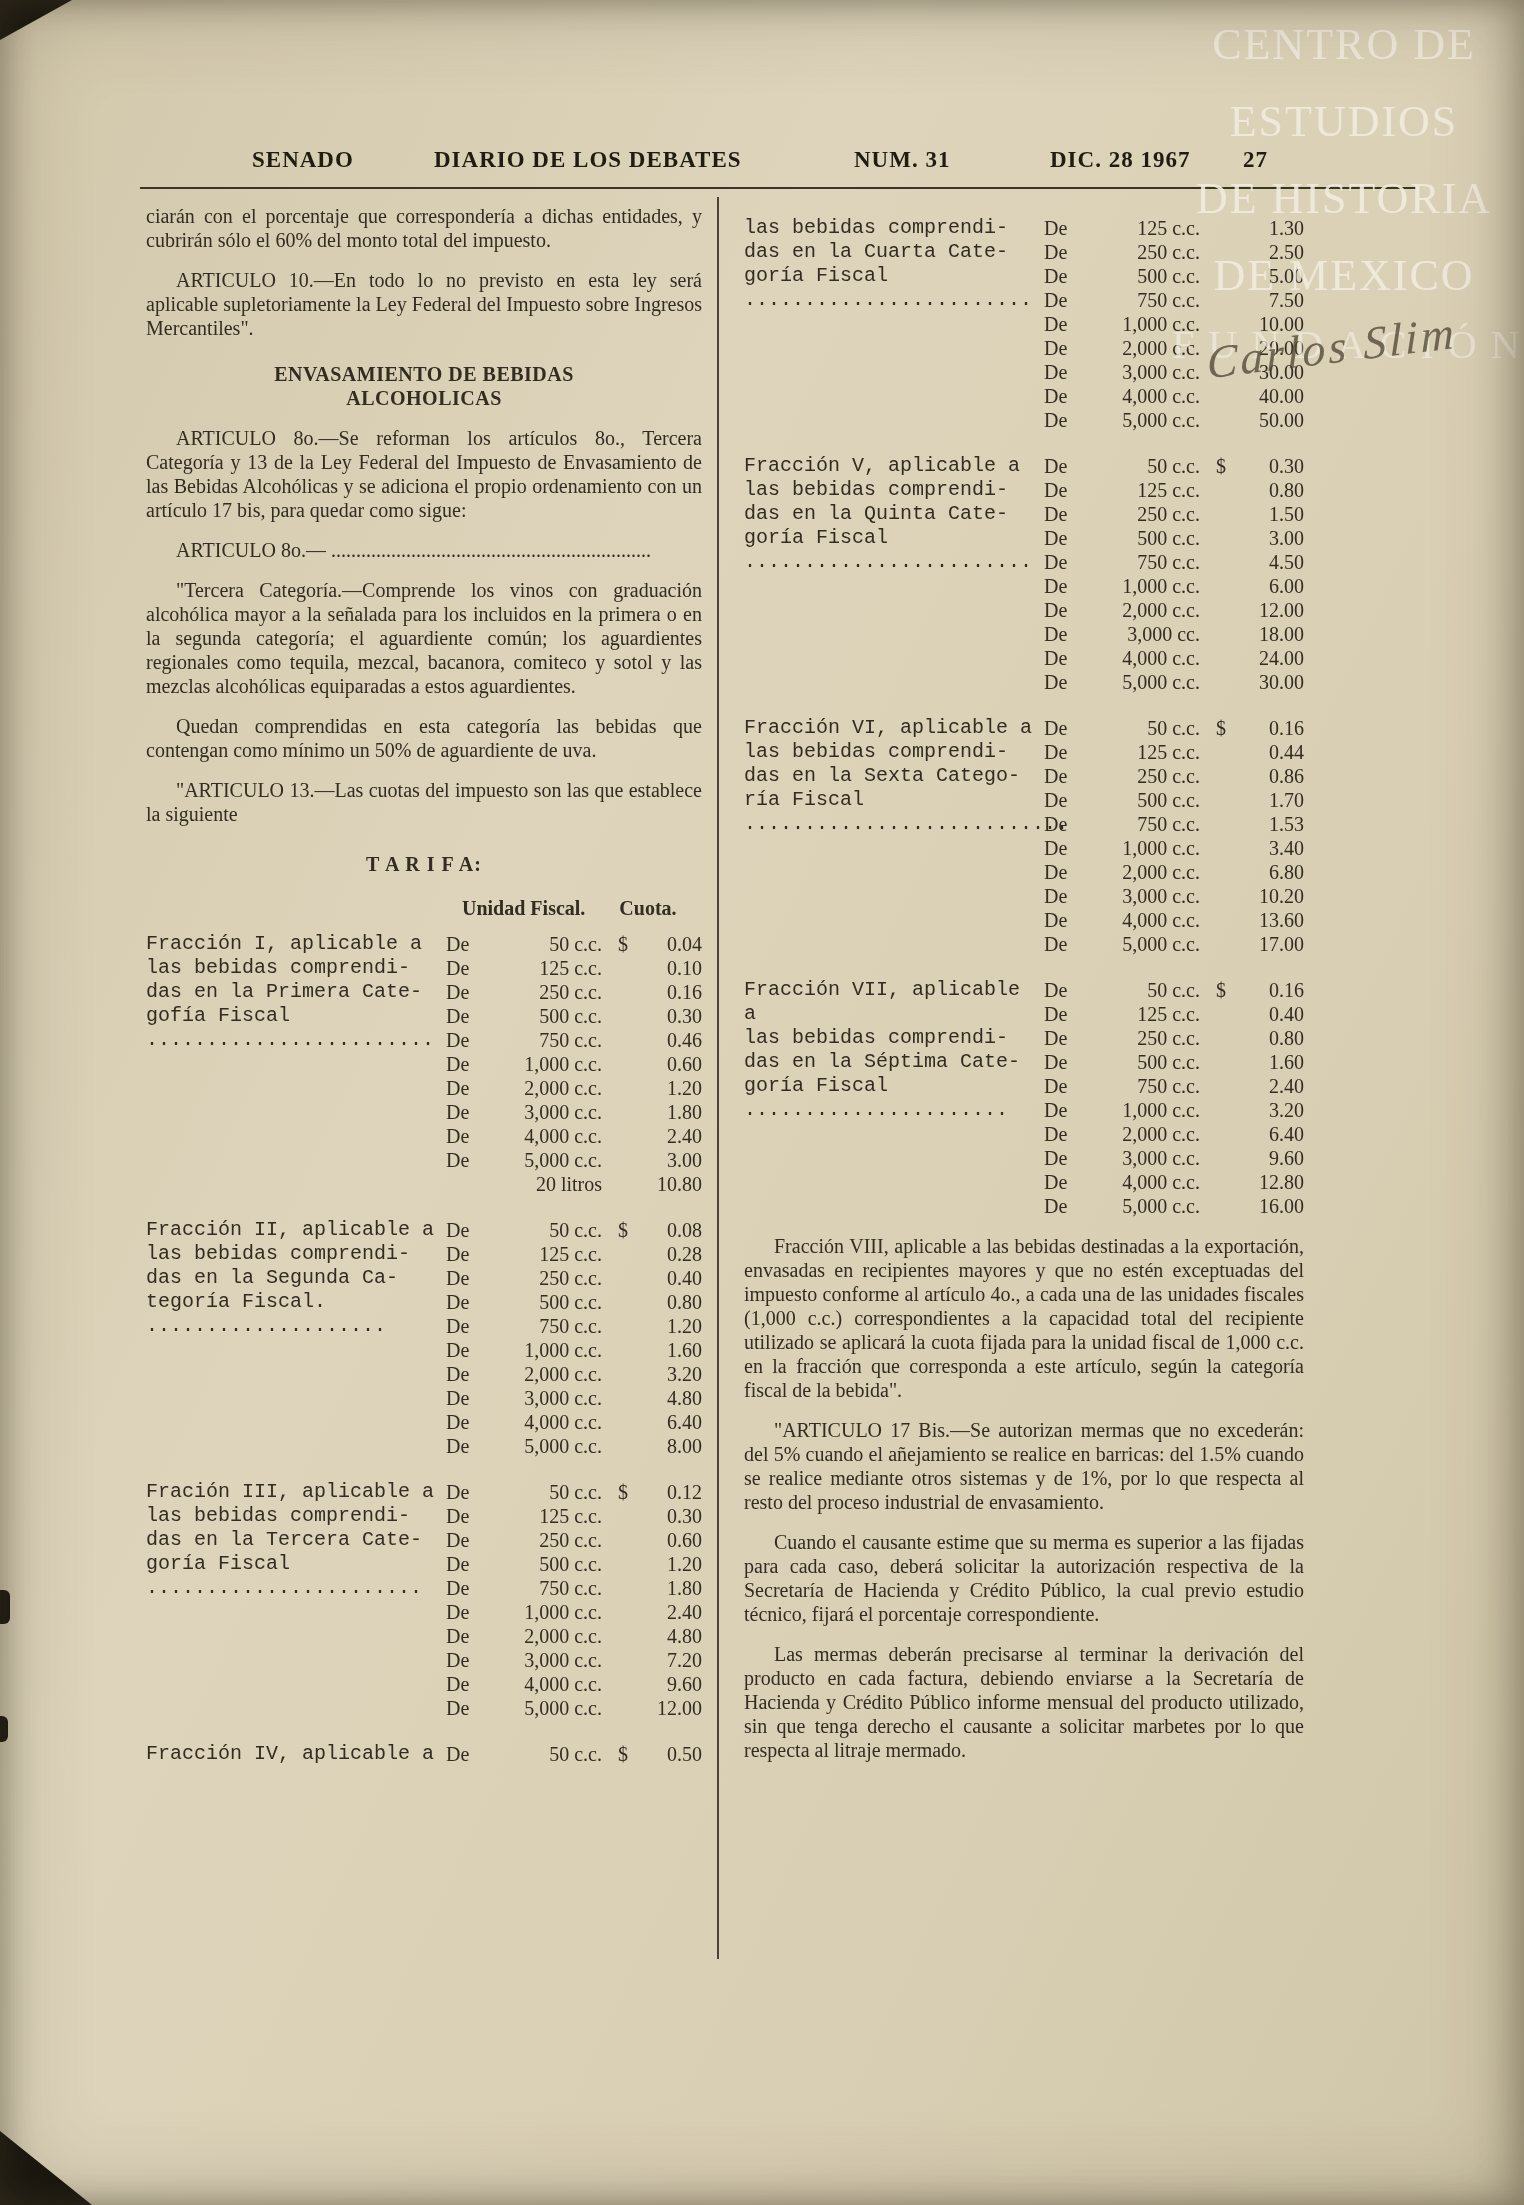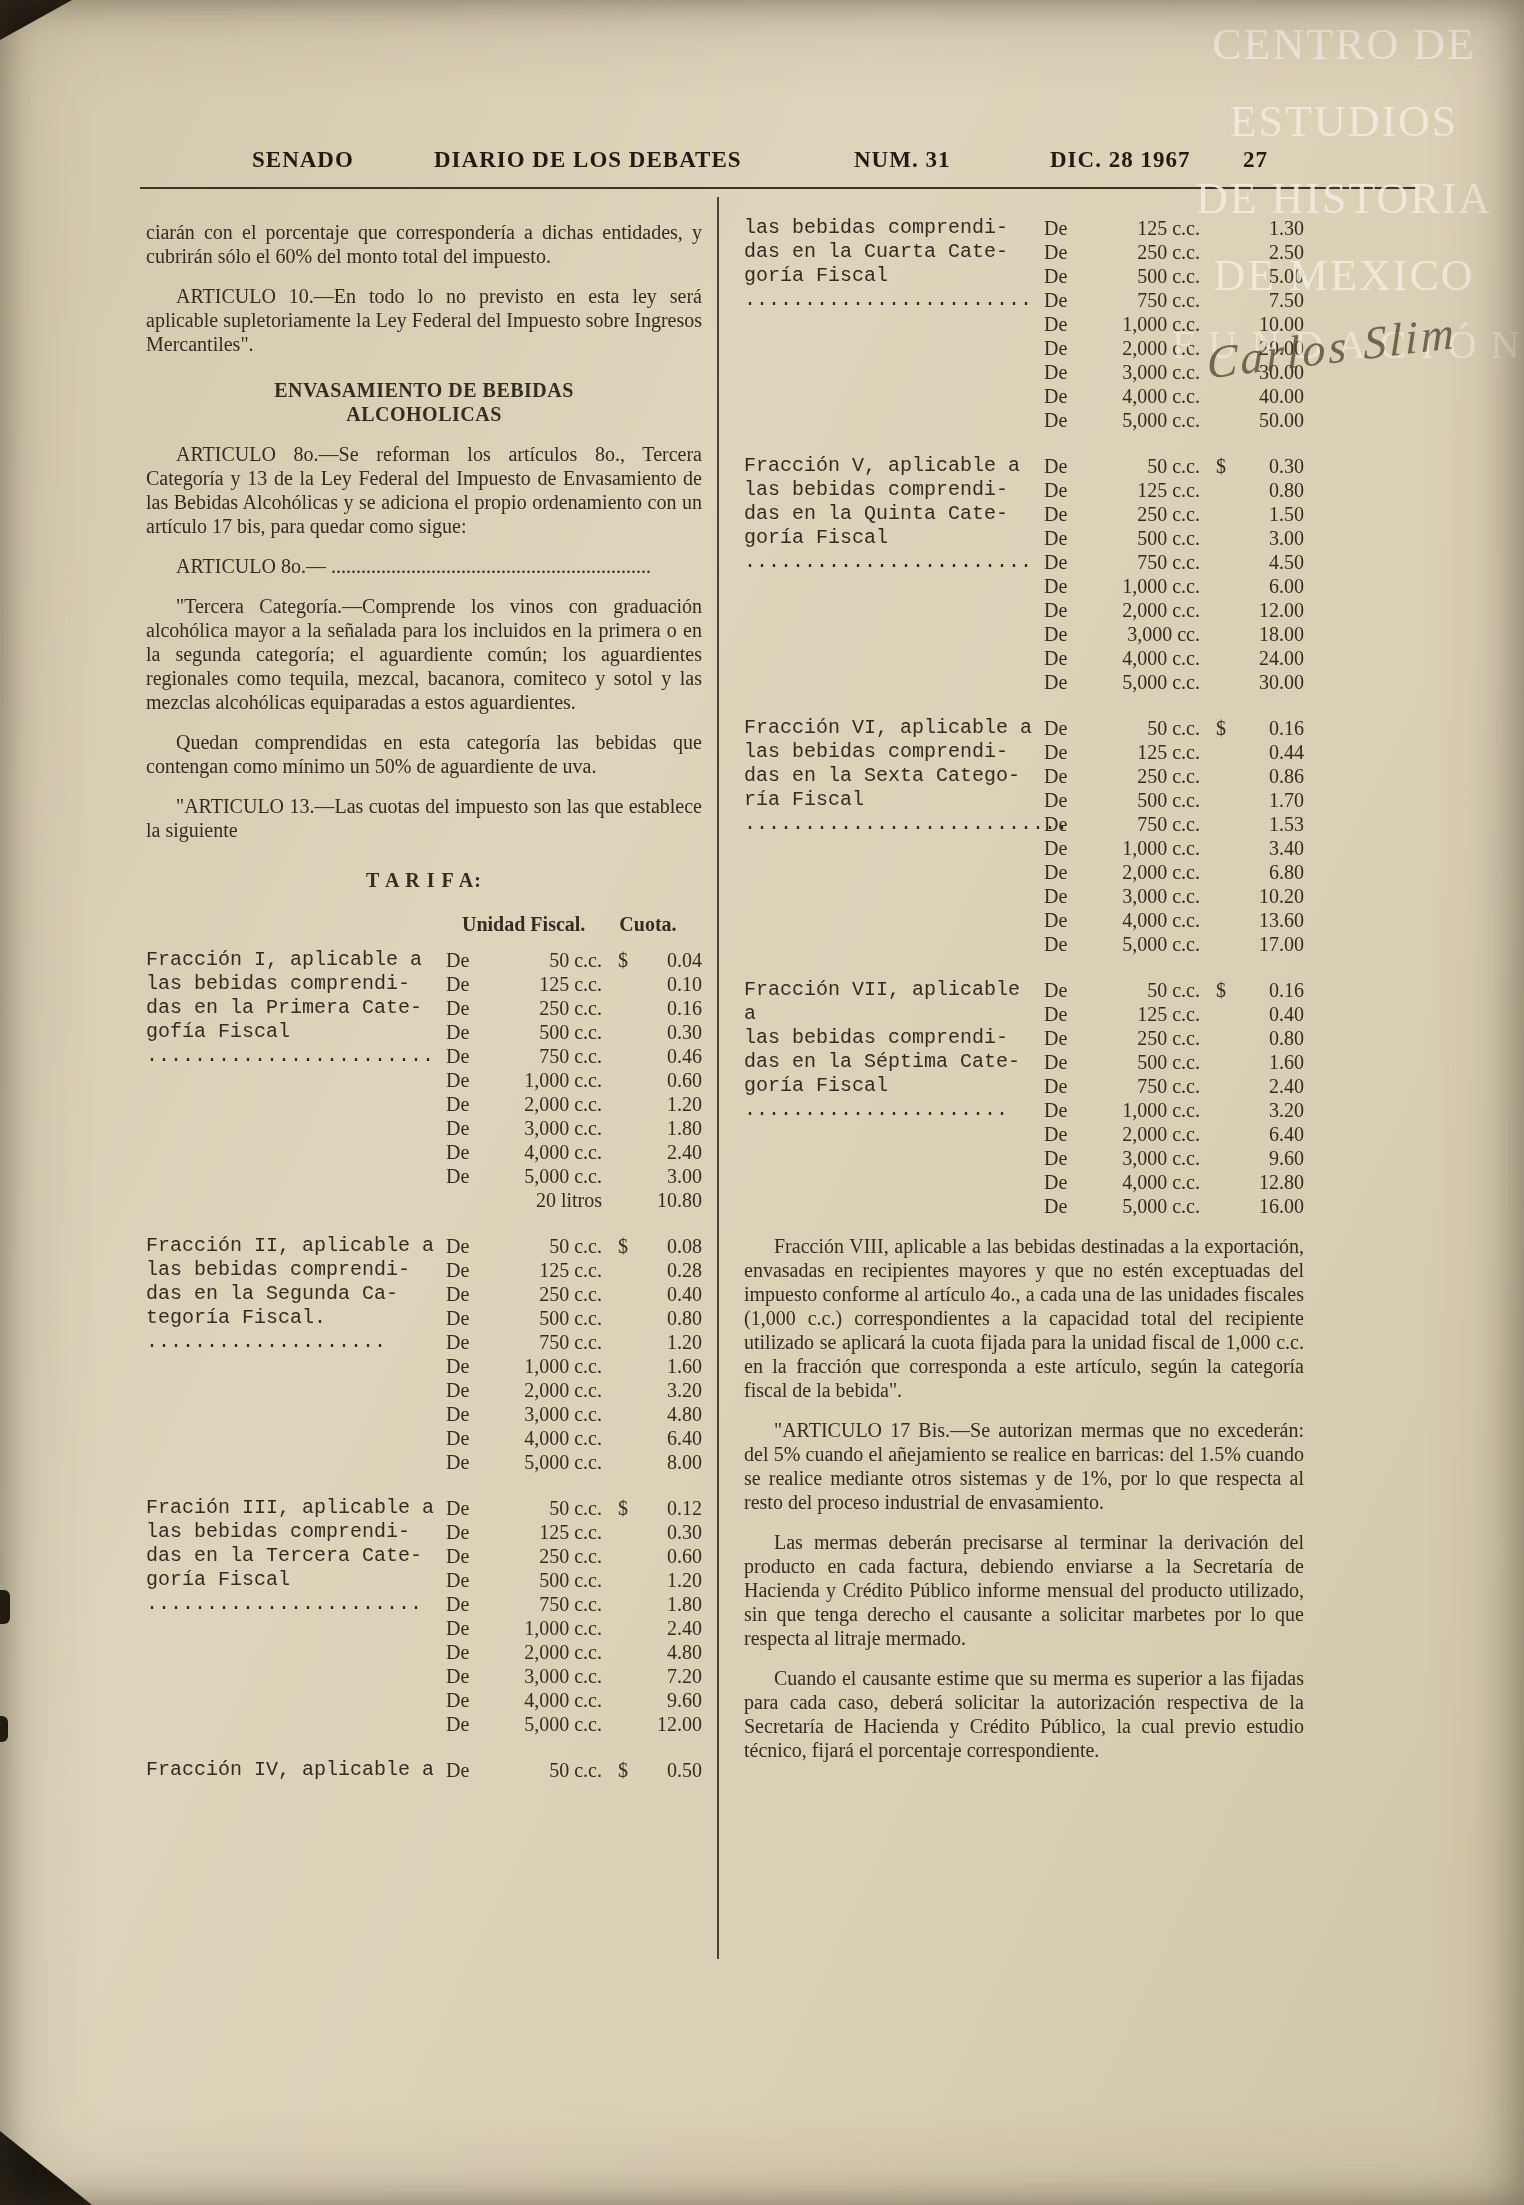--- a/index.html
+++ b/index.html
@@ -41,21 +41,21 @@
   .h-num{left:854px;}
   .h-date{left:1050px;}
   .h-page{left:1243px;}
   .header-rule{position:absolute;top:187px;left:140px;width:1276px;height:2px;background:#3c3526;z-index:2;}
   .col-divider{position:absolute;top:197px;left:717px;width:2px;height:1762px;background:#4a4336;z-index:2;}
   
   .col{position:absolute;top:204px;z-index:2;}
   .col-left{left:146px;width:556px;}
   .col-right{left:744px;width:560px;}
   .para{margin:16px 0 0 0;text-align:justify;}
-  .para:first-child{margin-top:16px;}
+  .para:first-child{margin-top:0;}
   .indent{text-indent:30px;}
   .heading{text-align:center;font-weight:bold;margin-top:22px;letter-spacing:.5px;}
   .tarifa-title{text-align:center;font-weight:bold;margin-top:26px;letter-spacing:1px;}
   .tarifa-cols{display:flex;font-weight:bold;margin-top:20px;}
   .tc-unidad{margin-left:316px;}
   .tc-cuota{margin-left:34px;}
   
   .fraccion{display:flex;margin-top:22px;align-items:flex-start;}
   .fraccion.first{margin-top:12px;}
   .f-label{width:300px;white-space:pre-line;font-family:Liberation Mono, monospace;}
@@ -596,17 +596,17 @@
           <div class="f-row">
             <span class="r-de">De</span>
             <span class="r-unit">5,000 c.c.</span>
             <span class="r-cur"></span>
             <span class="r-amt">16.00</span>
           </div>
         </div>
       </div>
     <p class="para indent">Fracción VIII, aplicable a las bebidas destinadas a la exportación, envasadas en recipientes mayores y que no estén exceptuadas del impuesto conforme al artículo 4o., a cada una de las unidades fiscales (1,000 c.c.) correspondientes a la capacidad total del recipiente utilizado se aplicará la cuota fijada para la unidad fiscal de 1,000 c.c. en la fracción que corresponda a este artículo, según la categoría fiscal de la bebida".</p>
     <p class="para indent">"ARTICULO 17 Bis.—Se autorizan mermas que no excederán: del 5% cuando el añejamiento se realice en barricas: del 1.5% cuando se realice mediante otros sistemas y de 1%, por lo que respecta al resto del proceso industrial de envasamiento.</p>
+    <p class="para indent">Cuando el causante estime que su merma es superior a las fijadas para cada caso, deberá solicitar la autorización respectiva de la Secretaría de Hacienda y Crédito Público, la cual previo estudio técnico, fijará el porcentaje correspondiente.</p>
     <p class="para indent">Las mermas deberán precisarse al terminar la derivación del producto en cada factura, debiendo enviarse a la Secretaría de Hacienda y Crédito Público informe mensual del producto utilizado, sin que tenga derecho el causante a solicitar marbetes por lo que respecta al litraje mermado.</p>
-    <p class="para indent">Cuando el causante estime que su merma es superior a las fijadas para cada caso, deberá solicitar la autorización respectiva de la Secretaría de Hacienda y Crédito Público, la cual previo estudio técnico, fijará el porcentaje correspondiente.</p>
   </div>
 
 </div>
 
 </body></html>

